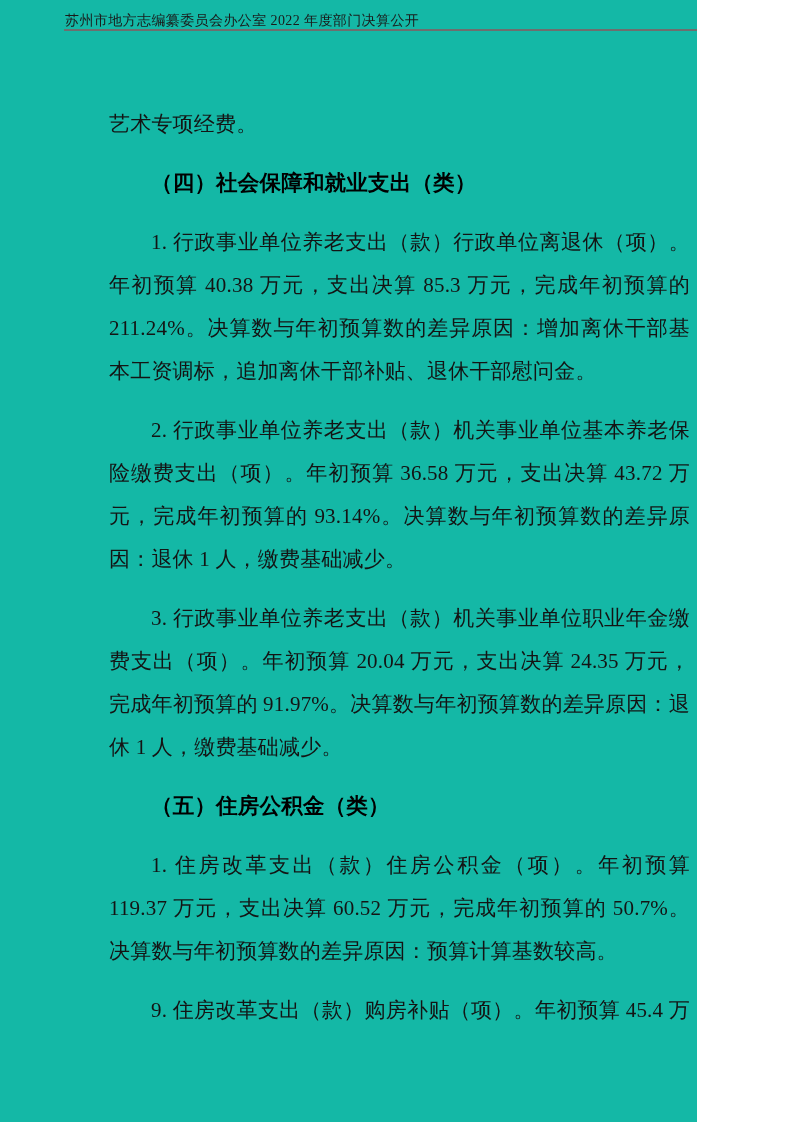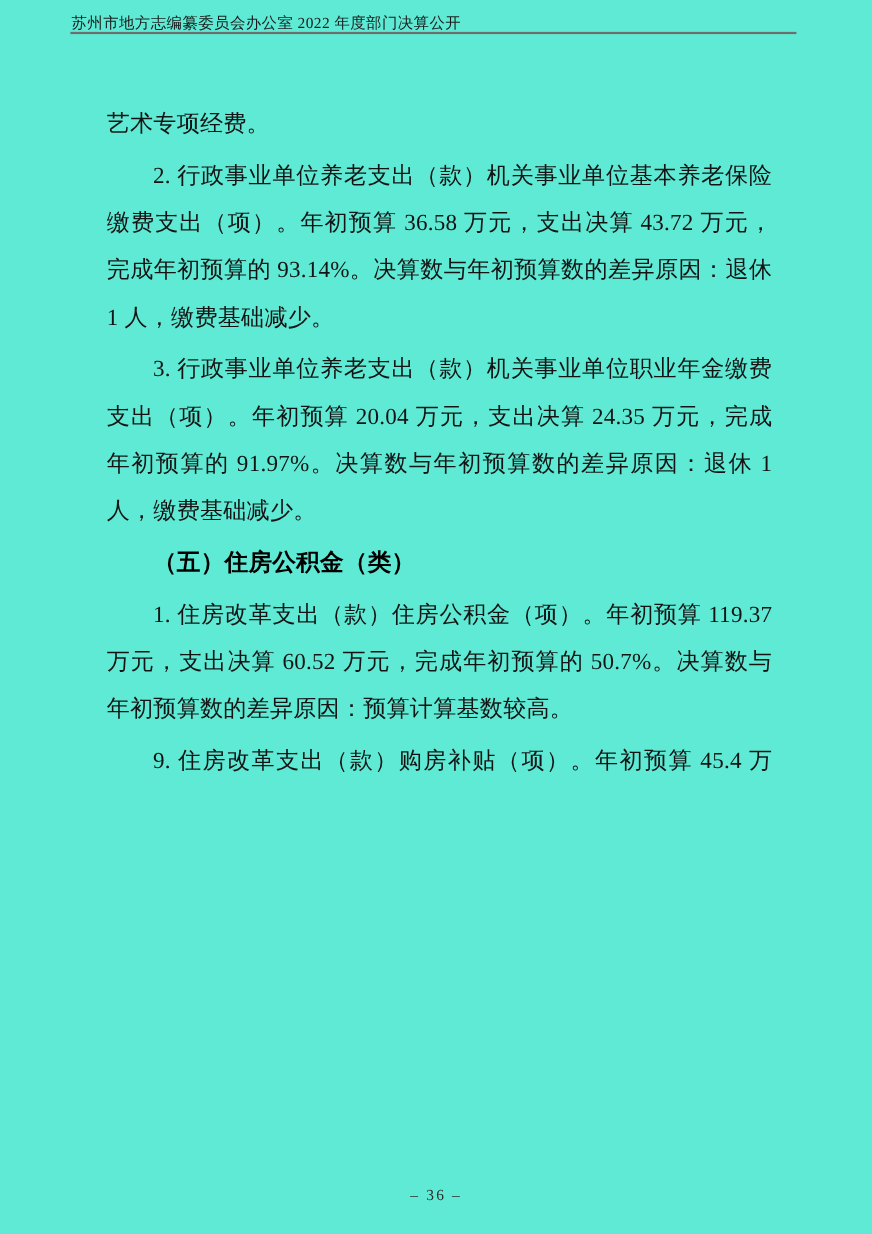--- a/index.html
+++ b/index.html
@@ -2,23 +2,23 @@
 <html><head>
 <meta charset="utf-8">
 <style>
   html, body {
     margin: 0;
     padding: 0;
     background: #ffffff;
   }
   .page {
     position: relative;
-    width: 793px;
+    width: 697px;
     height: 1122px;
-    background: #5eead4;
+    background: #14b8a6;
     overflow: hidden;
     font-family: "Liberation Serif", "DejaVu Serif", serif;
     color: #111111;
   }
   .header-title {
     position: absolute;
     top: 12px;
     left: 65px;
     font-size: 14px;
     letter-spacing: 0.4px;
@@ -33,21 +33,21 @@
     height: 2px;
     background: #6e6e6e;
   }
   .content {
     position: absolute;
     top: 87px;
     left: 93px;
     width: 613px;
   }
   .content p {
-    margin: 4px;
+    margin: 16px;
     font-size: 21px;
     line-height: 43px;
     text-align: justify;
     text-indent: 42px;
     letter-spacing: 0.2px;
     color: #141414;
   }
   .content p.no-indent {
     text-indent: 0;
   }
@@ -75,22 +75,23 @@
 <body>
 
 <div class="page">
 
   <div class="header-title">苏州市地方志编纂委员会办公室 2022 年度部门决算公开</div>
 
   <div class="header-rule"></div>
 
   <div class="content">
     <p class="no-indent">艺术专项经费。</p>
+    <p class="heading">（四）社会保障和就业支出（类）</p>
+    <p>1. 行政事业单位养老支出（款）行政单位离退休（项）。年初预算 40.38 万元，支出决算 85.3 万元，完成年初预算的 211.24%。决算数与年初预算数的差异原因：增加离休干部基本工资调标，追加离休干部补贴、退休干部慰问金。</p>
     <p>2. 行政事业单位养老支出（款）机关事业单位基本养老保险缴费支出（项）。年初预算 36.58 万元，支出决算 43.72 万元，完成年初预算的 93.14%。决算数与年初预算数的差异原因：退休 1 人，缴费基础减少。</p>
     <p>3. 行政事业单位养老支出（款）机关事业单位职业年金缴费支出（项）。年初预算 20.04 万元，支出决算 24.35 万元，完成年初预算的 91.97%。决算数与年初预算数的差异原因：退休 1 人，缴费基础减少。</p>
     <p class="heading">（五）住房公积金（类）</p>
     <p>1. 住房改革支出（款）住房公积金（项）。年初预算 119.37 万元，支出决算 60.52 万元，完成年初预算的 50.7%。决算数与年初预算数的差异原因：预算计算基数较高。</p>
     <p class="fill-line">9. 住房改革支出（款）购房补贴（项）。年初预算 45.4 万</p>
   </div>
 
-  <div class="page-number">– 36 –</div>
 
 </div>
 
 </body></html>

